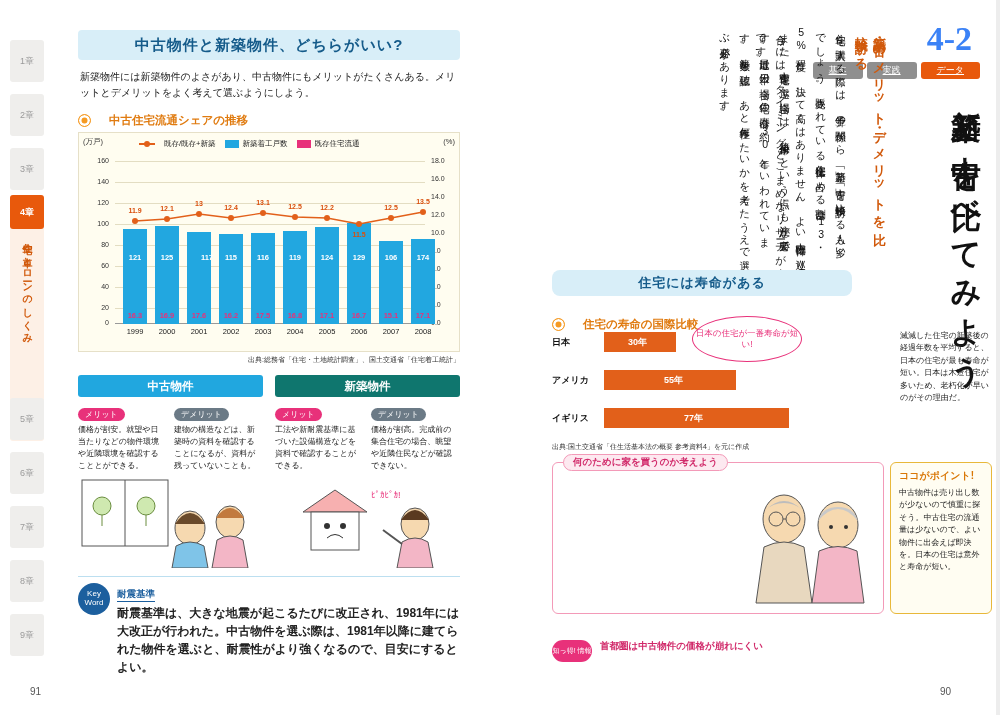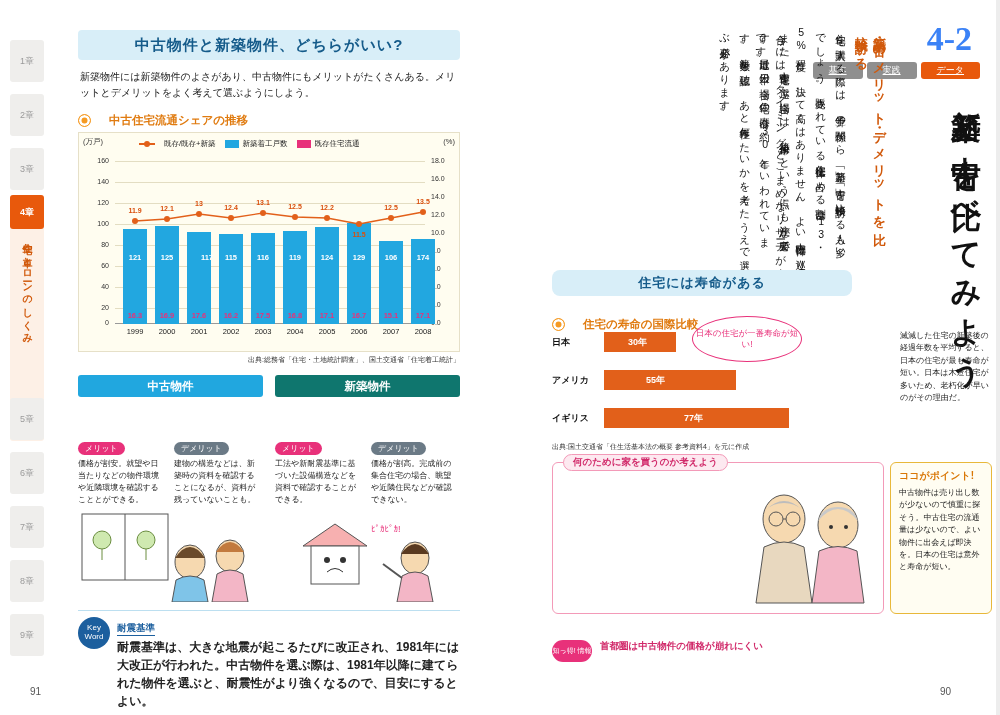--- a/index.html
+++ b/index.html
@@ -69,21 +69,21 @@
   .src{font-size:7px;color:#333;text-align:right;margin-top:3px;}
 
   
   .cmp{display:flex;gap:12px;margin-top:10px;}
   .cmpbox{width:185px;}
   .cmptitle{height:22px;border-radius:3px;color:#fff;font-size:11.5px;font-weight:bold;
             display:flex;align-items:center;justify-content:center;}
   .cmptitle.blue{background:#21a7df;}
   .cmptitle.green{background:#0f766e;}
   .cmpcols{display:flex;gap:8px;margin-top:6px;}
-  .cmpcol{width:88px;margin-top:34px;}
+  .cmpcol{width:88px;}
   .tag{display:inline-block;color:#fff;font-size:8px;border-radius:8px;padding:1px 7px;margin-bottom:3px;}
   .tag.m{background:#e8317a;}
   .tag.d{background:#6b7a86;}
   .cmptxt{font-size:8px;line-height:1.5;color:#222;}
   .illo{height:92px;margin-top:4px;position:relative;}
 
   
   .kw{margin-top:8px;border-top:1px solid #bcdff0;padding-top:6px;display:flex;gap:7px;align-items:flex-start;}
   .kwbadge{width:32px;height:32px;border-radius:50%;background:#1c5f9e;color:#fff;font-size:8px;
            display:flex;align-items:center;justify-content:center;text-align:center;line-height:1.1;flex:none;}
@@ -384,21 +384,21 @@
     <div style="position:absolute;left:82px;top:330px;width:330px;height:130px;">
       <div class="hbarlabel" style="left:0;top:6px;">日本</div>
       <div class="hbarlabel" style="left:0;top:44px;">アメリカ</div>
       <div class="hbarlabel" style="left:0;top:82px;">イギリス</div>
 
       <div class="hbar" style="left:52px;top:2px;width:72px;"></div>
       <div class="hbar" style="left:52px;top:40px;width:132px;"></div>
       <div class="hbar" style="left:52px;top:78px;width:185px;"></div>
 
       <div class="hbarval" style="left:76px;top:6px;">30年</div>
-      <div class="hbarval" style="left:94px;top:44px;">55年</div>
+      <div class="hbarval" style="left:112px;top:44px;">55年</div>
       <div class="hbarval" style="left:132px;top:82px;">77年</div>
 
       <div class="bubble" style="left:140px;top:-14px;width:108px;height:44px;">日本の住宅が一番寿命が短い!</div>
 
       <div style="position:absolute;left:0;top:112px;font-size:7px;color:#333;width:300px;">出典:国土交通省「住生活基本法の概要 参考資料4」を元に作成</div>
     </div>
 
     <div style="position:absolute;left:430px;top:330px;width:90px;font-size:8px;line-height:1.55;color:#222;">滅減した住宅の新築後の経過年数を平均すると、日本の住宅が最も寿命が短い。日本は木造住宅が多いため、老朽化が早いのがその理由だ。</div>
 
     <div class="pinkbox" style="left:82px;top:462px;width:330px;height:150px;">

